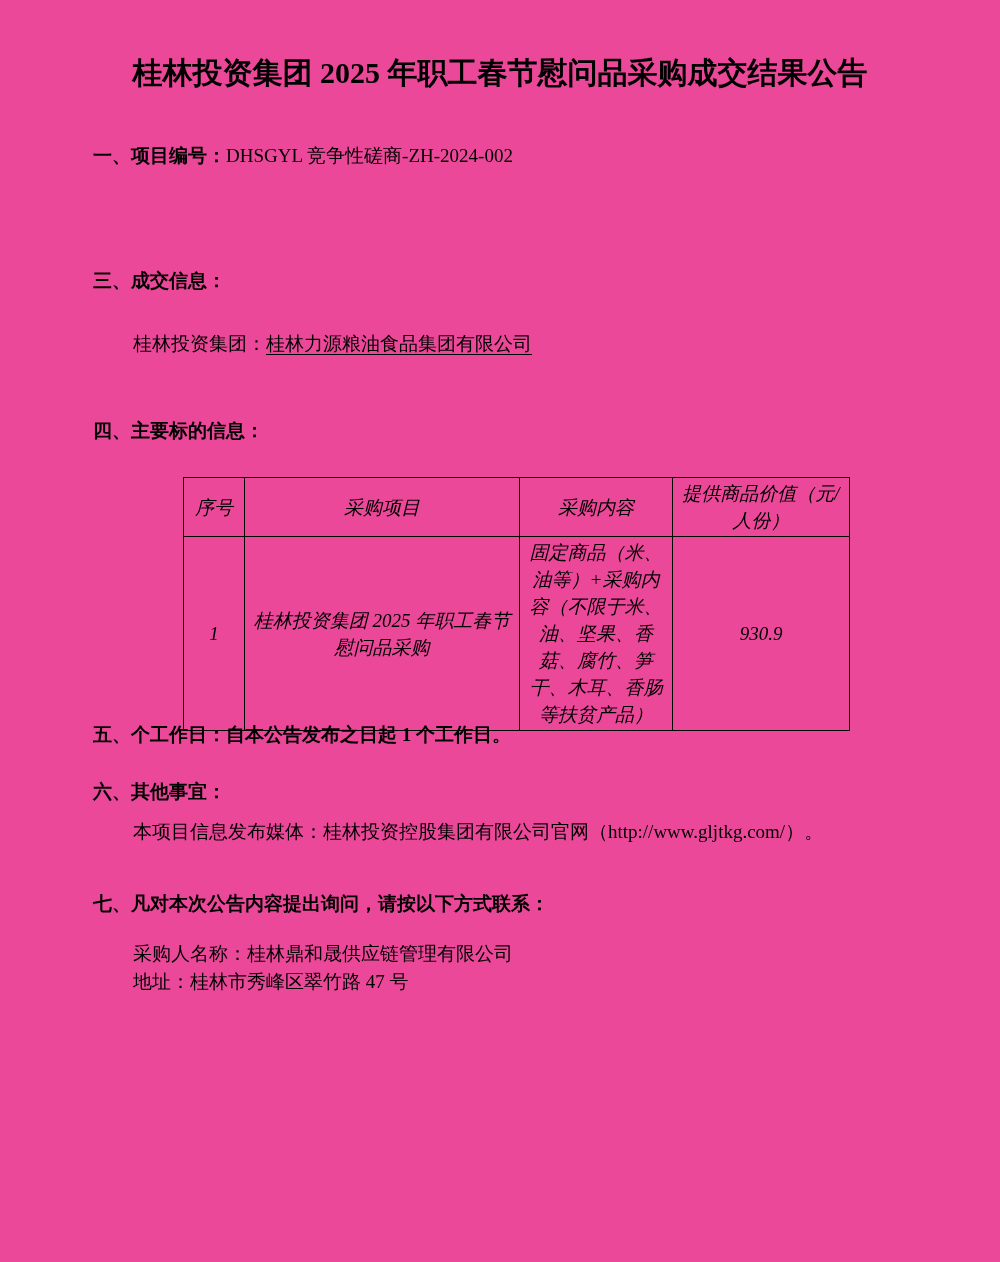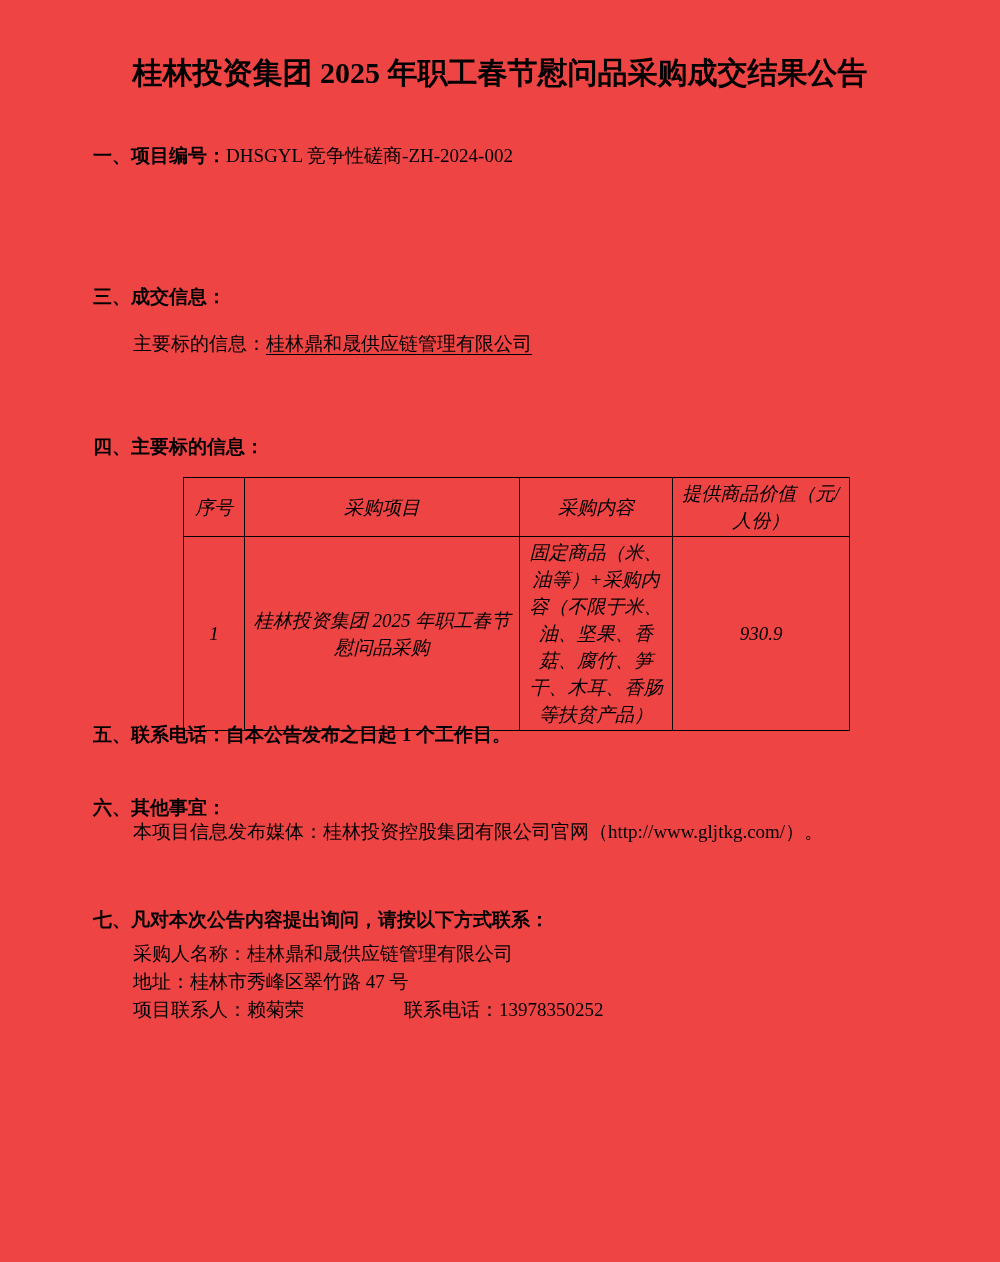--- a/index.html
+++ b/index.html
@@ -4,29 +4,29 @@
 <style>
   html, body {
     margin: 0;
     padding: 0;
     background: #ffffff;
   }
   .page {
     position: relative;
     width: 1000px;
     height: 1262px;
-    background: #ef4444;
+    background: #ec4899;
     color: #000000;
     font-family: "Liberation Serif", "DejaVu Serif", serif;
     font-size: 19px;
     line-height: 1.4;
     overflow: hidden;
   }
   .abs { position: absolute; white-space: nowrap; }
-  .b { font-weight: bold; margin-top: 16px; }
+  .b { font-weight: bold; }
   .doc-title {
     position: absolute;
     left: 0; top: 53px;
     width: 1000px;
     margin: 0;
     text-align: center;
     font-size: 30px;
     font-weight: bold;
     line-height: 40px;
   }
@@ -80,21 +80,21 @@
   <h1 class="doc-title">桂林投资集团 2025 年职工春节慰问品采购成交结果公告</h1>
 
   <div class="abs sec-head" style="top:143px">
     <span class="b">一、项目编号：</span><span style="font-weight:normal">DHSGYL 竞争性磋商-ZH-2024-002</span>
   </div>
 
 
   <div class="abs sec-head b" style="top:268px">三、成交信息：</div>
 
   <div class="abs body-line" style="top:331px">
-    <span>主要标的信息：</span><span class="u">桂林鼎和晟供应链管理有限公司</span>
+    <span>桂林投资集团：</span><span class="u">桂林力源粮油食品集团有限公司</span>
   </div>
 
 
   <div class="abs sec-head b" style="top:418px">四、主要标的信息：</div>
 
   <table class="info">
     <colgroup>
       <col style="width:61px">
       <col style="width:275px">
       <col style="width:153px">
@@ -110,31 +110,28 @@
     <tr class="drow">
       <td>1</td>
       <td>桂林投资集团 2025 年职工春节慰问品采购</td>
       <td class="cell-content">固定商品（米、油等）+采购内容（不限于米、油、坚果、香菇、腐竹、笋干、木耳、香肠等扶贫产品）</td>
       <td>930.9</td>
     </tr>
   </tbody>
     </table>
 
   <div class="abs sec-head" style="top:722px">
-    <span class="b">五、联系电话：</span><span style="font-weight:bold">自本公告发布之日起 1 个工作日。</span>
+    <span class="b">五、个工作日：</span><span style="font-weight:bold">自本公告发布之日起 1 个工作日。</span>
   </div>
 
   <div class="abs sec-head b" style="top:779px">六、其他事宜：</div>
 
   <div class="abs body-line" style="top:819px">本项目信息发布媒体：桂林投资控股集团有限公司官网（http://www.gljtkg.com/）。</div>
 
   <div class="abs sec-head b" style="top:891px">七、凡对本次公告内容提出询问，请按以下方式联系：</div>
 
   <div class="abs body-line" style="top:941px">采购人名称：桂林鼎和晟供应链管理有限公司</div>
 
   <div class="abs body-line" style="top:969px">地址：桂林市秀峰区翠竹路 47 号</div>
 
-  <div class="abs body-line" style="top:997px">
-    <span>项目联系人：赖菊荣</span><span class="phone">联系电话：13978350252</span>
-  </div>
 
 
 </div>
 
 </body></html>

